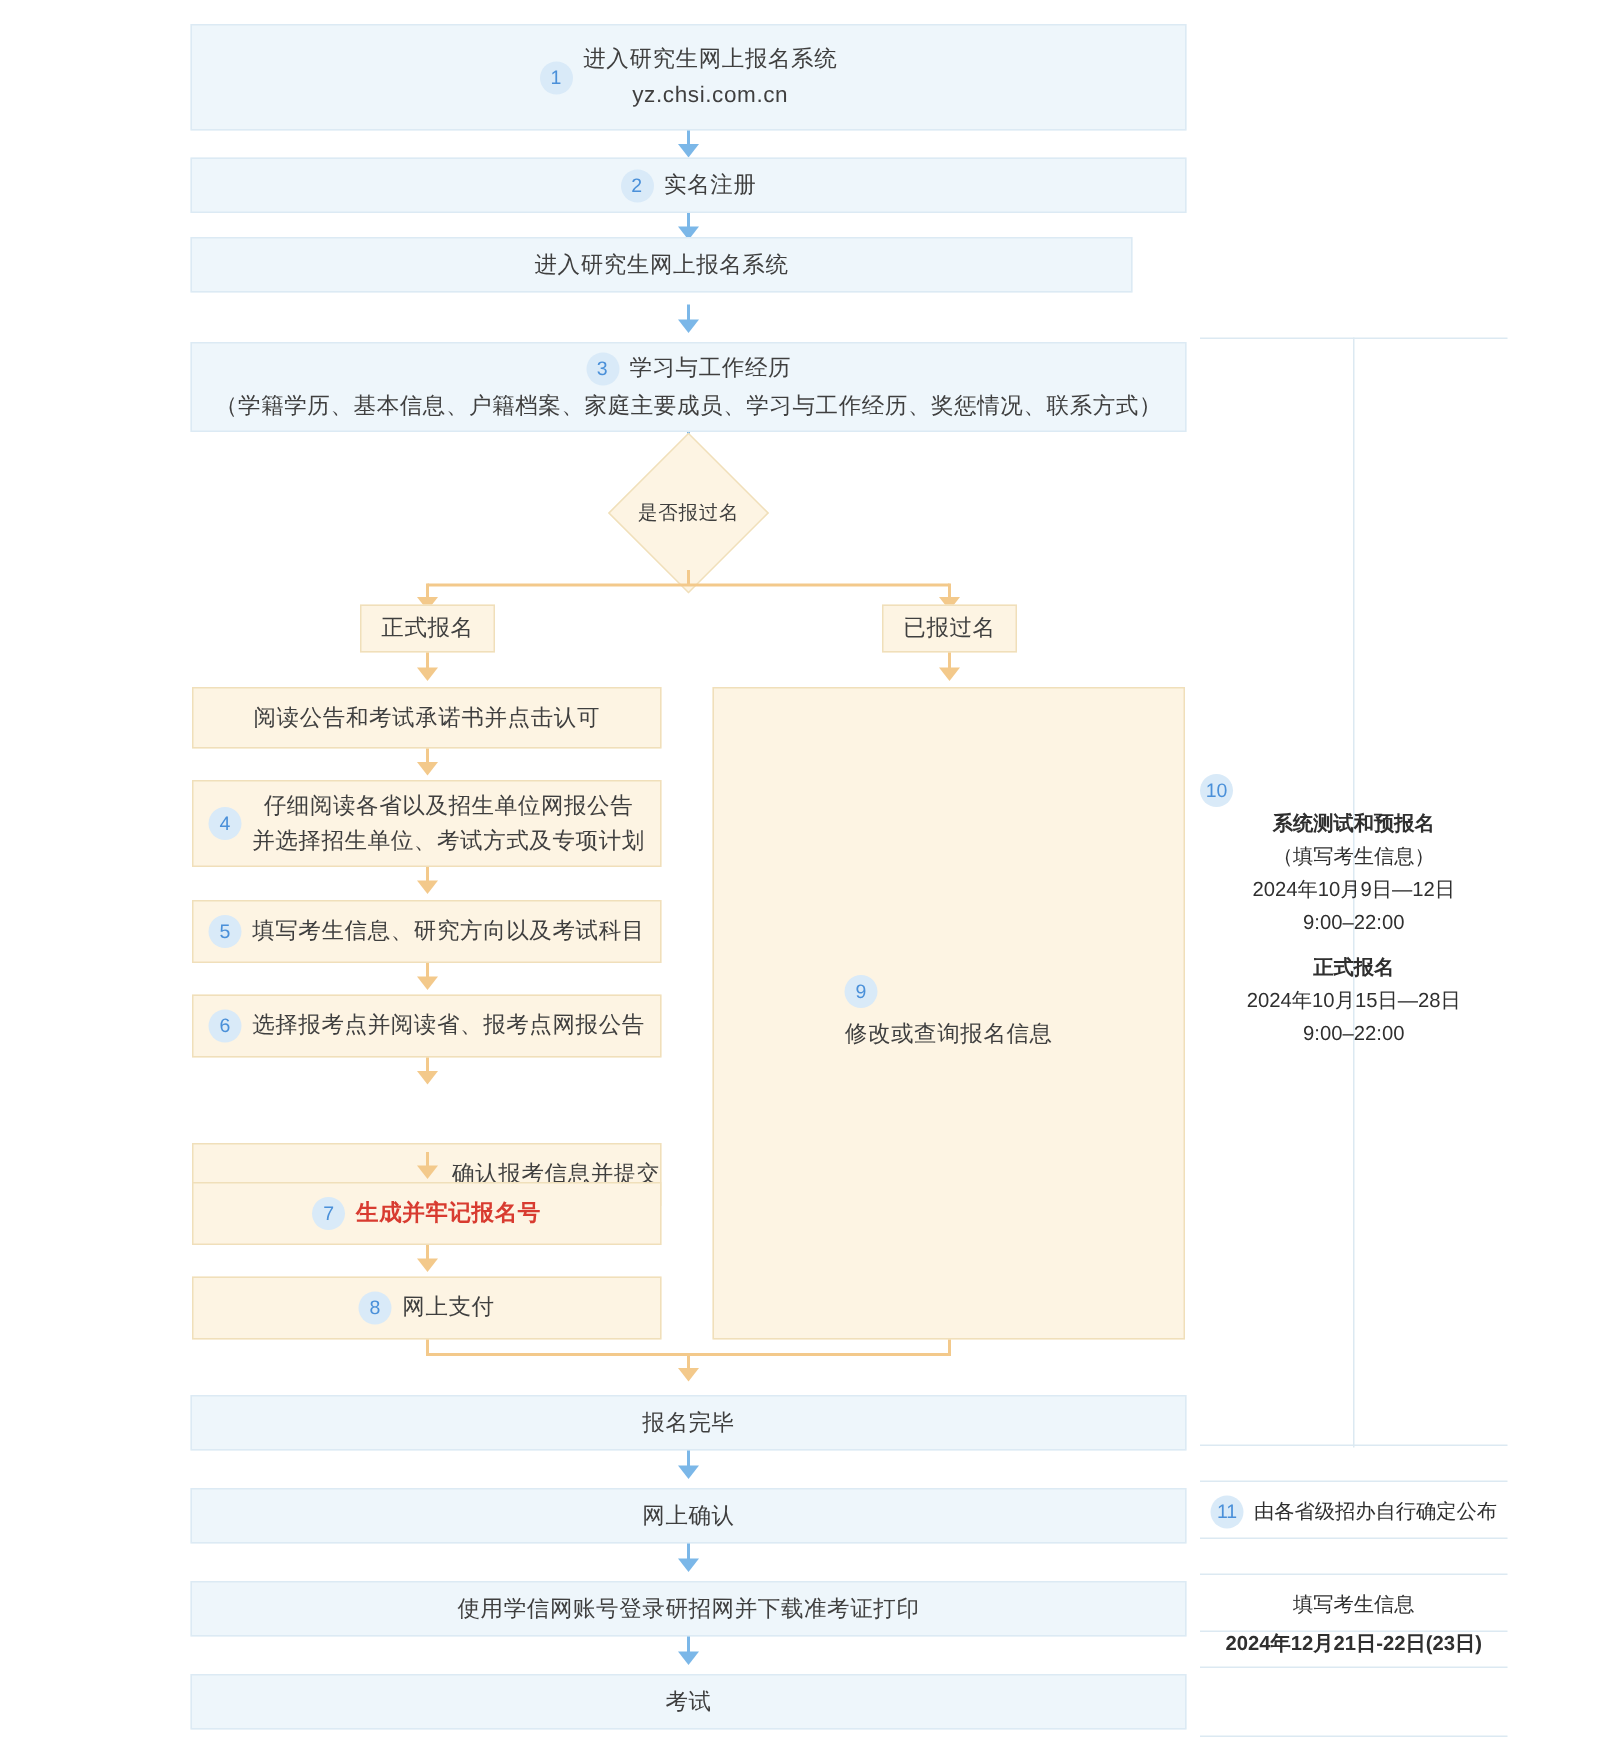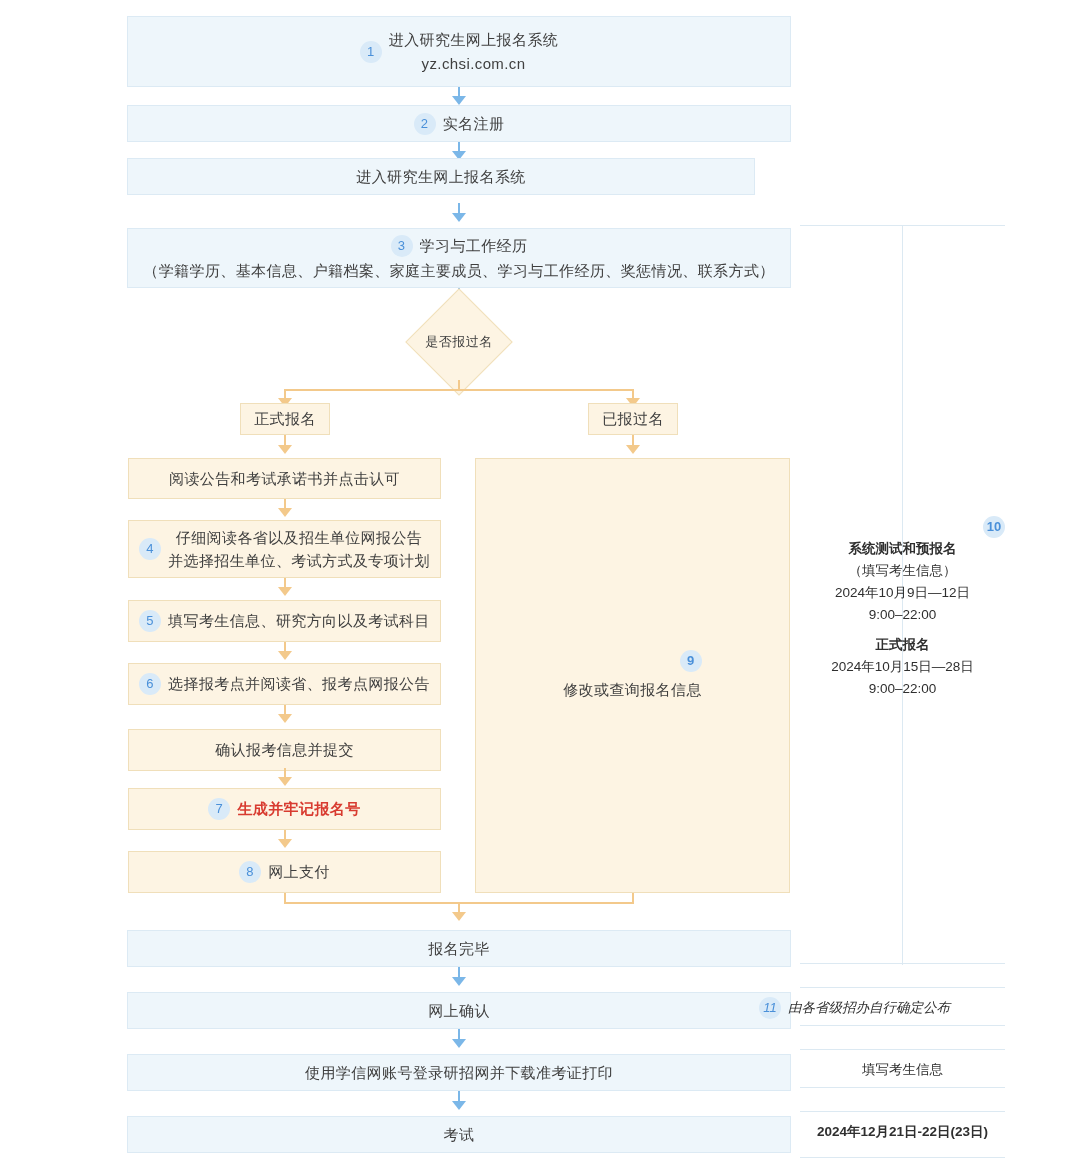--- a/index.html
+++ b/index.html
@@ -97,21 +97,21 @@
   .rblock{
     position:absolute;
     text-align:center;
     font-size:13.5px;
     line-height:1.62;
     color:#2f2f2f;
     width:205px;
   }
   .rblock .hd{font-weight:bold;}
   .rblock .sp{height:9px;}
-  .numwrap{display:flex;align-items:center;justify-content:flex-end;font-weight:bold;}
+  .numwrap{display:flex;align-items:center;justify-content:flex-start;}
 </style>
 </head>
 <body>
 
 <div id="stage">
 
   <div class="rline-h" style="left:800px;top:225px;width:205px;"></div>
   <div class="rline-v" style="left:902px;top:225px;height:740px;"></div>
   <div class="rline-h" style="left:800px;top:963px;width:205px;"></div>
   <div class="rline-h" style="left:800px;top:987px;width:205px;"></div>
@@ -211,21 +211,21 @@
 
   <div class="node orange" style="left:128px;top:663px;width:313px;height:42px;">
     <div class="inline-row">
       <span class="num">6</span>
       <span>选择报考点并阅读省、报考点网报公告</span>
     </div>
   </div>
   <div class="vline orange" style="left:284px;top:705px;height:12px;"></div>
   <div class="arrow orange" style="left:278px;top:714px;"></div>
 
-  <div class="node orange" style="left:128px;top:729px;width:313px;height:42px;">
+  <div class="node orange" style="left:128px;top:762px;width:313px;height:42px;justify-content:flex-end;">
     <span>确认报考信息并提交</span>
   </div>
   <div class="vline orange" style="left:284px;top:768px;height:12px;"></div>
   <div class="arrow orange" style="left:278px;top:777px;"></div>
 
   <div class="node orange" style="left:128px;top:788px;width:313px;height:42px;">
     <div class="inline-row">
       <span class="num">7</span>
       <span class="red">生成并牢记报名号</span>
     </div>
@@ -284,26 +284,26 @@
     <div class="hd">系统测试和预报名</div>
     <div>（填写考生信息）</div>
     <div>2024年10月9日—12日</div>
     <div>9:00–22:00</div>
     <div class="sp"></div>
     <div class="hd">正式报名</div>
     <div>2024年10月15日—28日</div>
     <div>9:00–22:00</div>
   </div>
 
-  <div class="rcell" style="left:752px;top:992px;width:205px;height:32px;font-style:italic;">
+  <div class="rcell" style="left:800px;top:992px;width:205px;height:32px;">
     <span class="num">11</span>
     <span>由各省级招办自行确定公布</span>
   </div>
 
   <div class="rcell" style="left:800px;top:1054px;width:205px;height:32px;">
     <span>填写考生信息</span>
   </div>
 
-  <div class="rcell bold" style="left:800px;top:1116px;width:205px;height:32px;">
+  <div class="rcell bold" style="left:800px;top:1080px;width:205px;height:32px;">
     <span>2024年12月21日-22日(23日)</span>
   </div>
 
 </div>
 
 </body></html>

